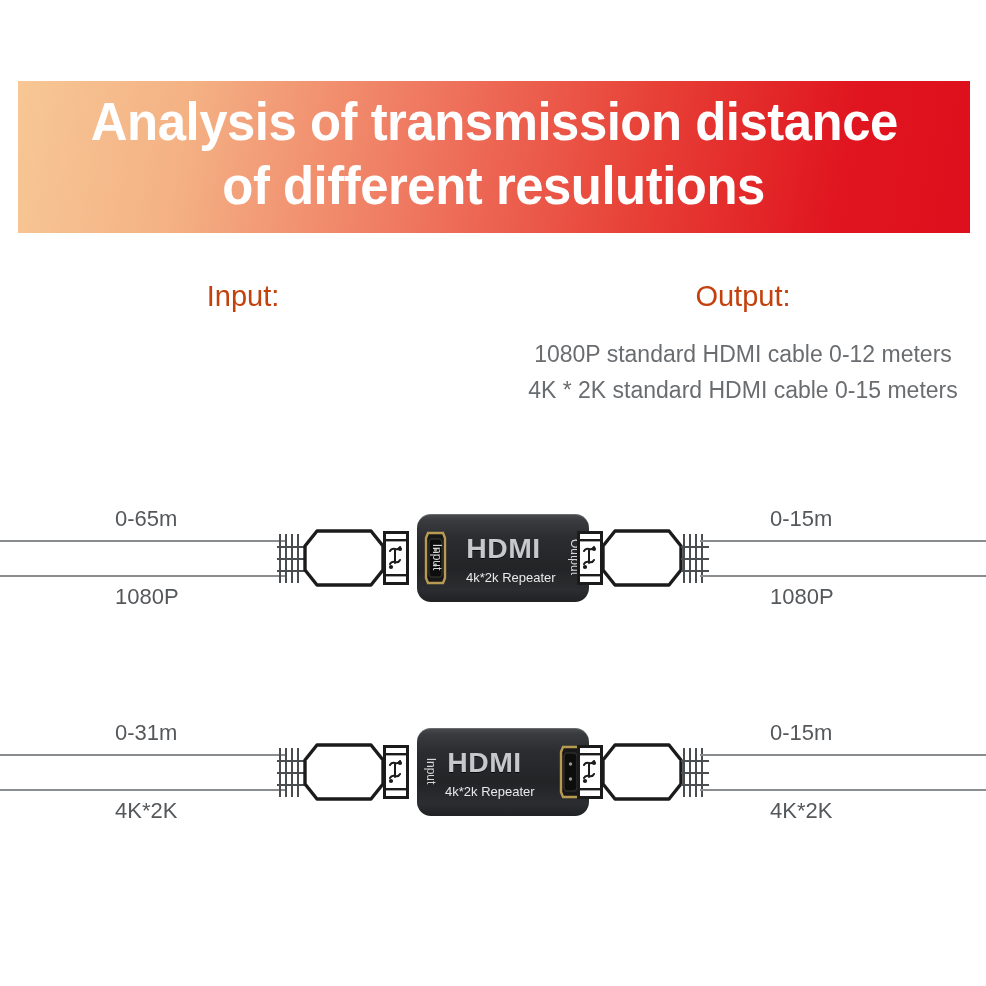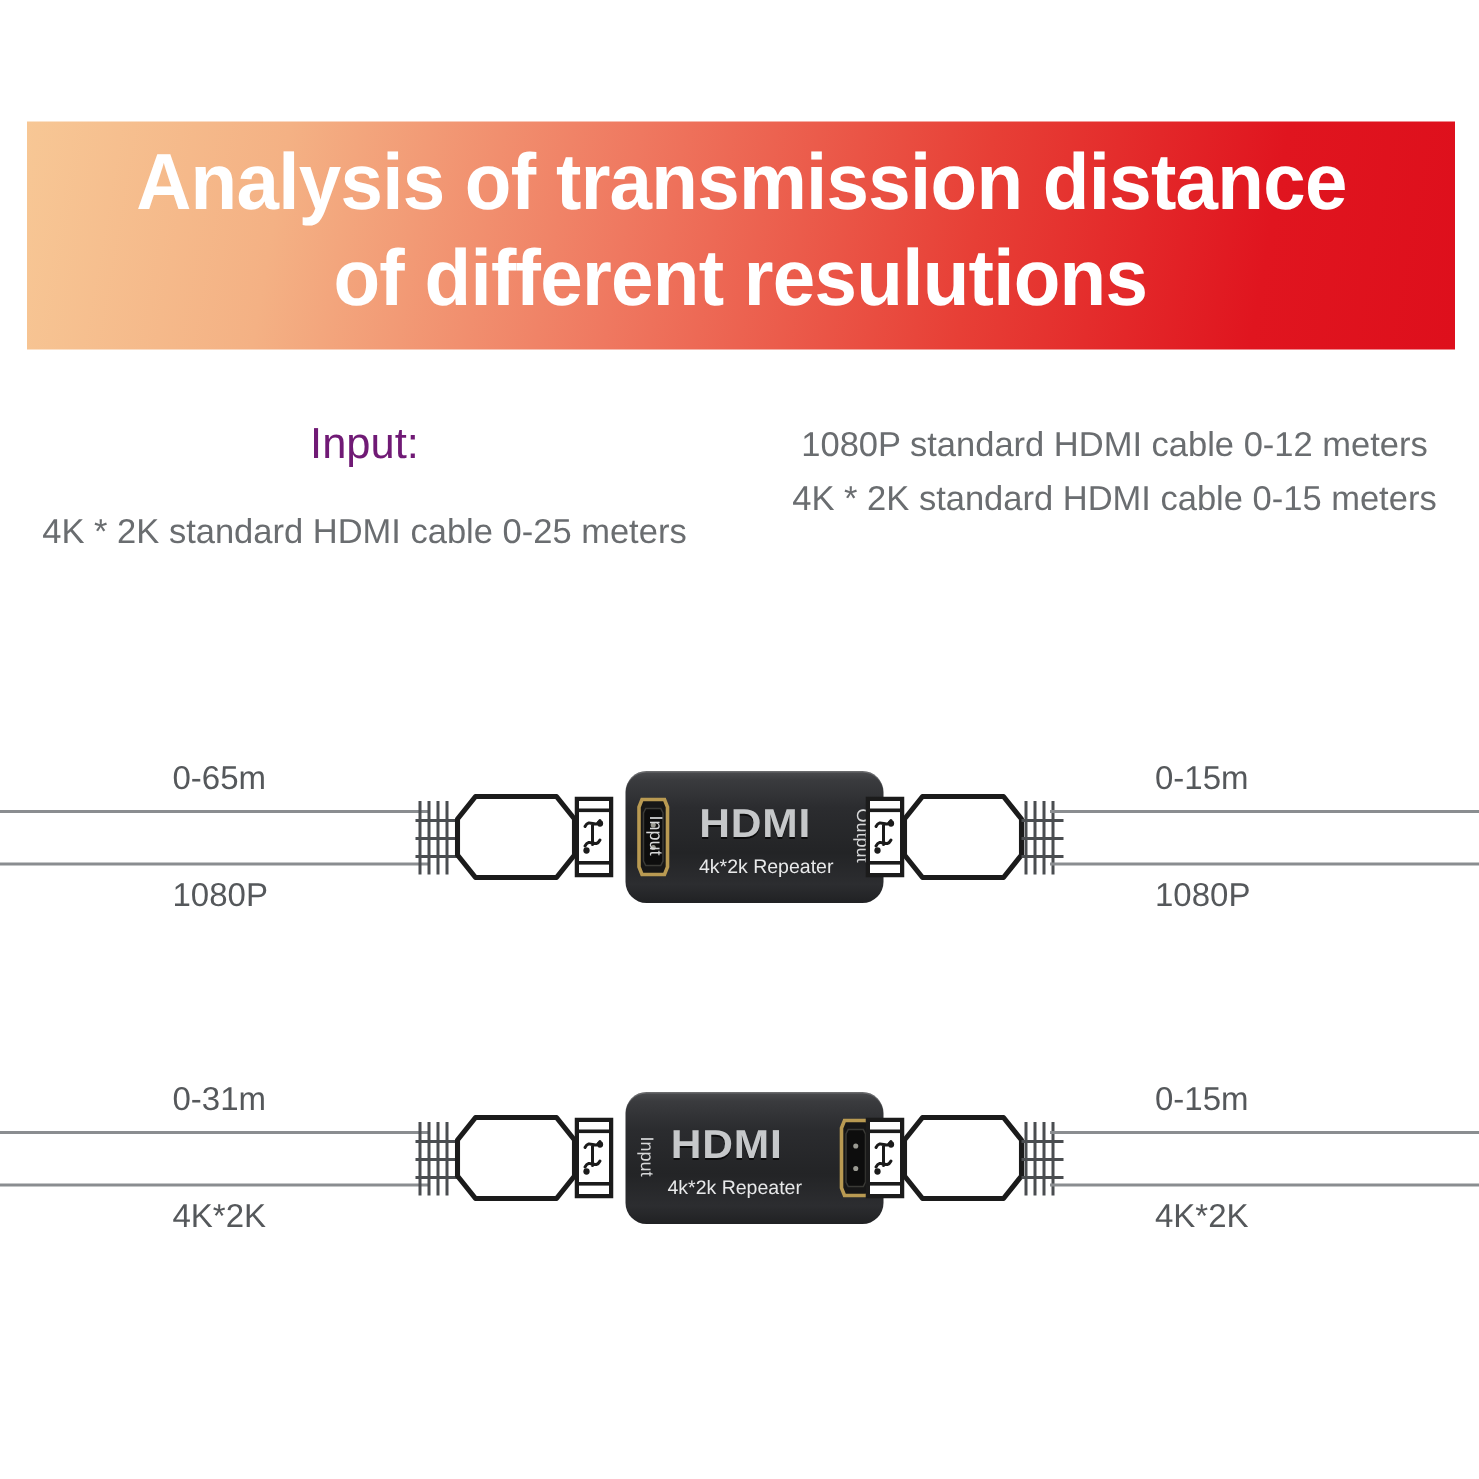--- a/index.html
+++ b/index.html
@@ -50,21 +50,21 @@
     width: 470px;
     text-align: center;
     color: #5e6164;
   }
   #spec-col-input  { left: 8px; }
   #spec-col-output { left: 508px; }
 
   .spec-heading {
     font-size: 29px;
     line-height: 36px;
-    color: #701a75;
+    color: #c2410c;
     margin-bottom: 22px;
     font-weight: normal;
   }
   .spec-line {
     font-size: 23px;
     line-height: 36px;
     color: #6a6d70;
     white-space: nowrap;
   }
 
@@ -226,24 +226,24 @@
 </head>
 <body>
 
 <div id="title-banner">
   <div class="title-line">Analysis of transmission distance</div>
   <div class="title-line">of different resulutions</div>
 </div>
 
 <div class="spec-col" id="spec-col-input">
   <div class="spec-heading">Input:</div>
-  <div class="spec-line">4K * 2K standard HDMI cable 0-25 meters</div>
 </div>
 
 <div class="spec-col" id="spec-col-output">
+  <div class="spec-heading">Output:</div>
   <div class="spec-line">1080P standard HDMI cable 0-12 meters</div>
   <div class="spec-line">4K * 2K standard HDMI cable 0-15 meters</div>
 </div>
 
 <div class="diagram-row" id="diagram-row-1">
 
   <div class="cable cable-left"></div>
 
   <div class="strain strain-left">
     <span style="left:2px"></span>

